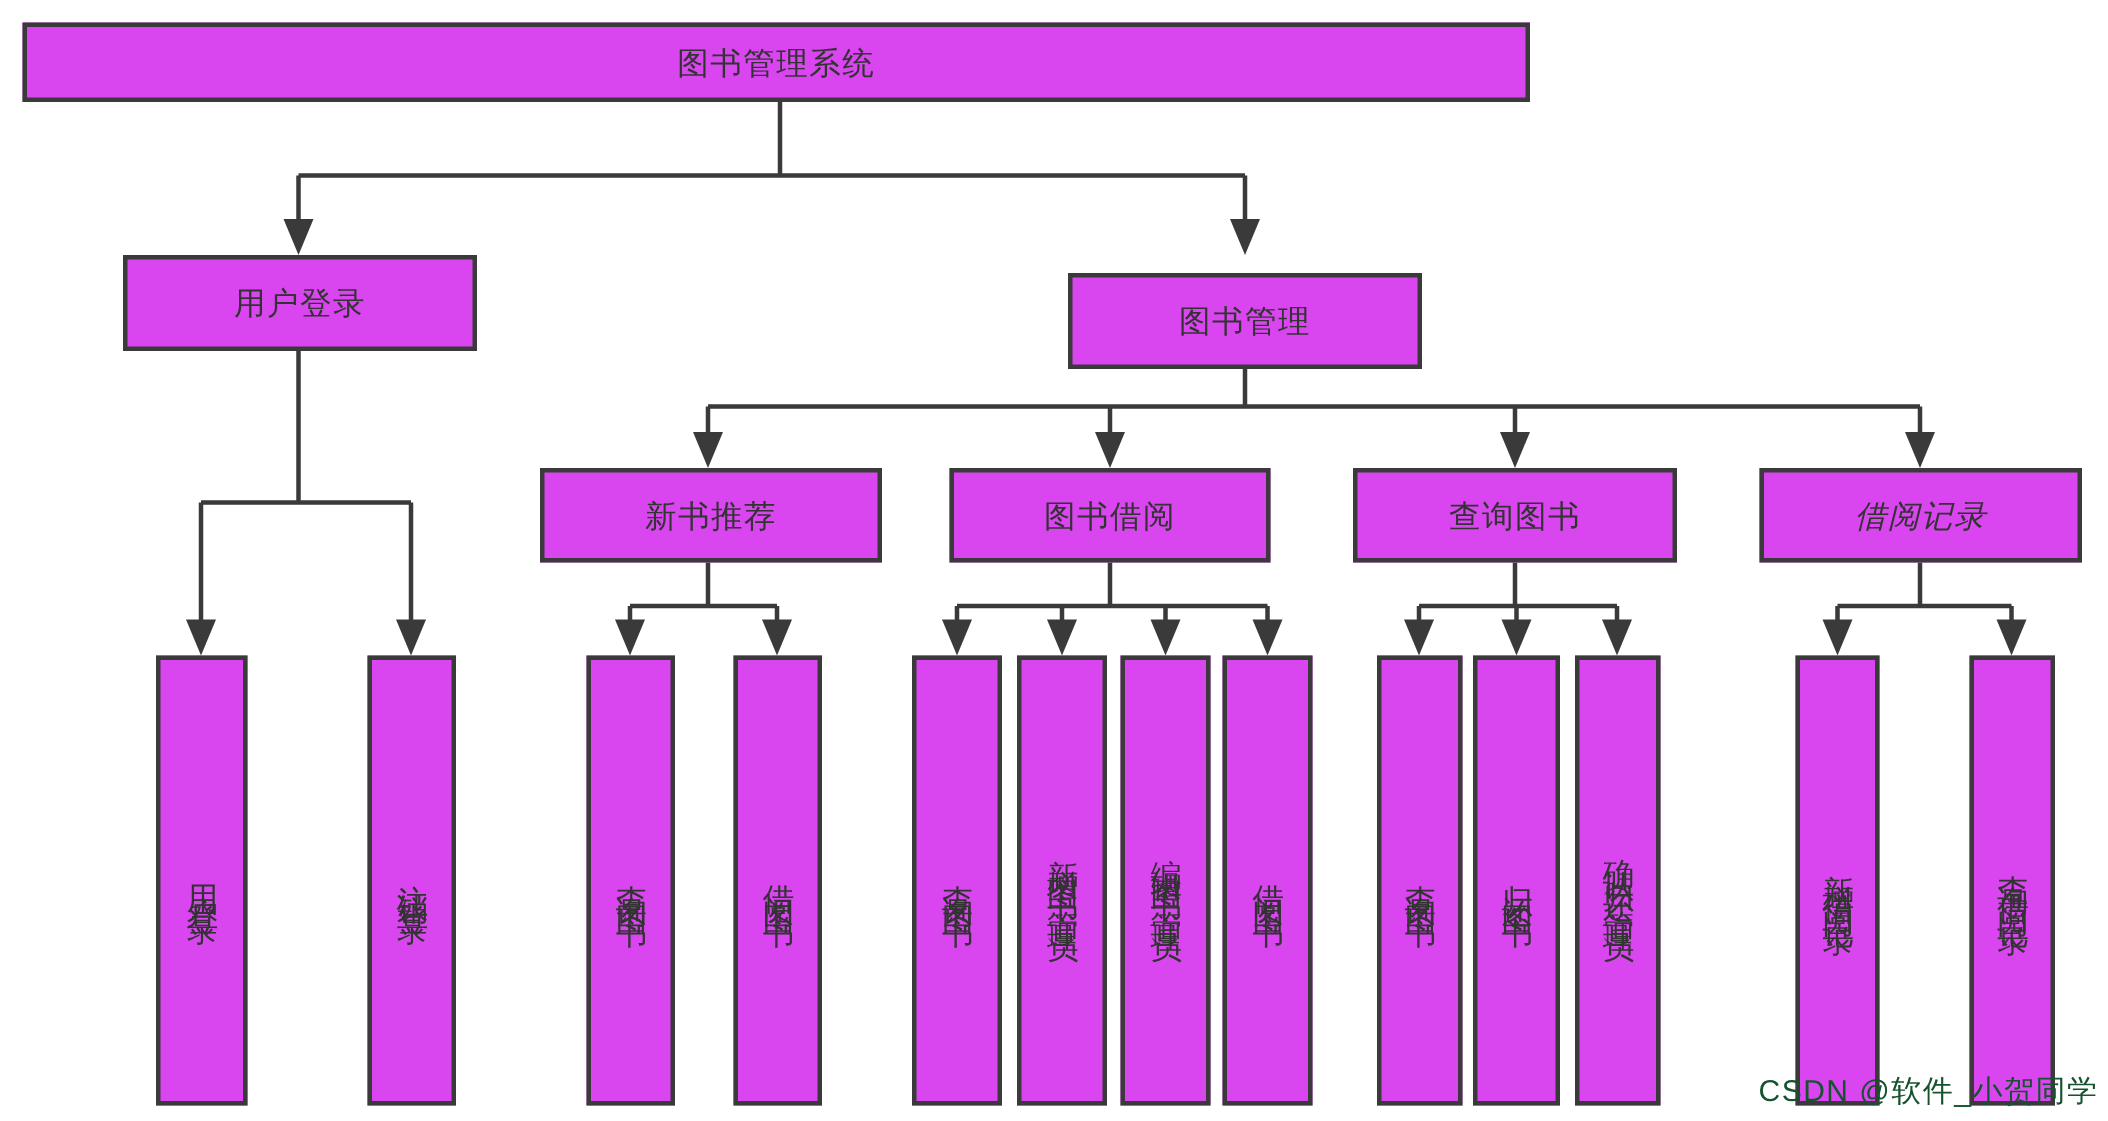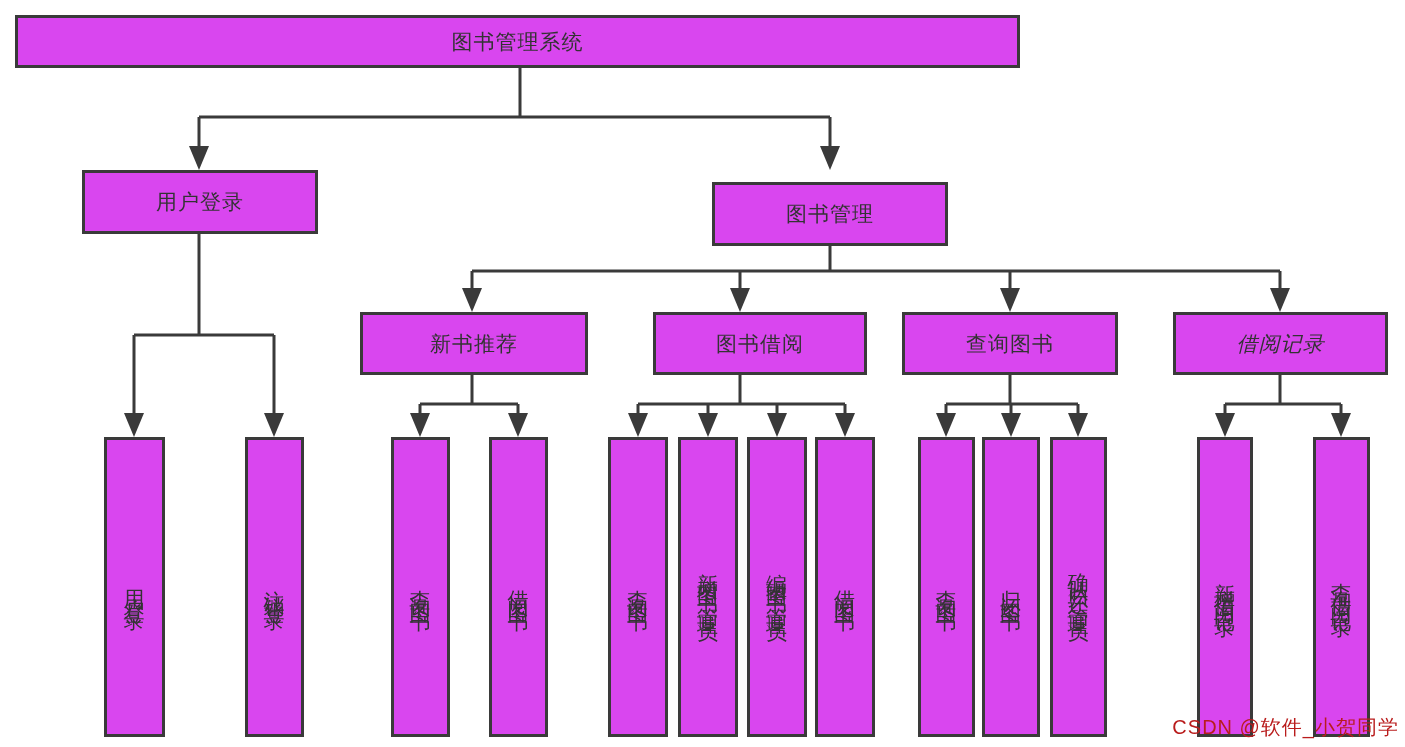--- a/index.html
+++ b/index.html
@@ -42,21 +42,21 @@
     text-orientation: mixed;
     letter-spacing: 7px;
     line-height: 1;
     white-space: nowrap;
   }
   
   .n-root   { left:15px;   top:15px;  width:1005px; height:53px; }
   .n-l2a    { left:82px;   top:170px; width:236px;  height:64px; }
   .n-l2b    { left:712px;  top:170px; width:236px;  height:64px;margin-top:12px; }
   .n-l3a    { left:360px;  top:312px; width:228px;  height:63px; }
-  .n-l3b    { left:633px;  top:312px; width:214px;  height:63px;margin-left:20px; }
+  .n-l3b    { left:633px;  top:312px; width:214px;  height:63px; }
   .n-l3c    { left:902px;  top:312px; width:216px;  height:63px; }
   .n-l3d    { left:1173px; top:312px; width:215px;  height:63px;font-style:italic; }
   .n-leaf1  { left:104px;  top:437px; width:61px;   height:300px; }
   .n-leaf2  { left:245px;  top:437px; width:59px;   height:300px; }
   .n-leaf3  { left:391px;  top:437px; width:59px;   height:300px; }
   .n-leaf4  { left:489px;  top:437px; width:59px;   height:300px; }
   .n-leaf5  { left:608px;  top:437px; width:60px;   height:300px; }
   .n-leaf6  { left:678px;  top:437px; width:60px;   height:300px; }
   .n-leaf7  { left:747px;  top:437px; width:60px;   height:300px; }
   .n-leaf8  { left:815px;  top:437px; width:60px;   height:300px; }
@@ -64,21 +64,21 @@
   .n-leaf10 { left:982px;  top:437px; width:58px;   height:300px; }
   .n-leaf11 { left:1050px; top:437px; width:57px;   height:300px; }
   .n-leaf12 { left:1197px; top:437px; width:56px;   height:300px; }
   .n-leaf13 { left:1313px; top:437px; width:57px;   height:300px; }
   .watermark {
     position: absolute;
     right: 6px;
     top: 714px;
     z-index: 3;
     font-size: 20px;
-    color: #b91c1c;
+    color: #14532d;
     letter-spacing: 1px;
     white-space: nowrap;
   }
 </style>
 </head>
 <body>
 
 <div class="canvas">
 
   <svg class="connectors" width="1405" height="747" viewBox="0 0 1405 747">

